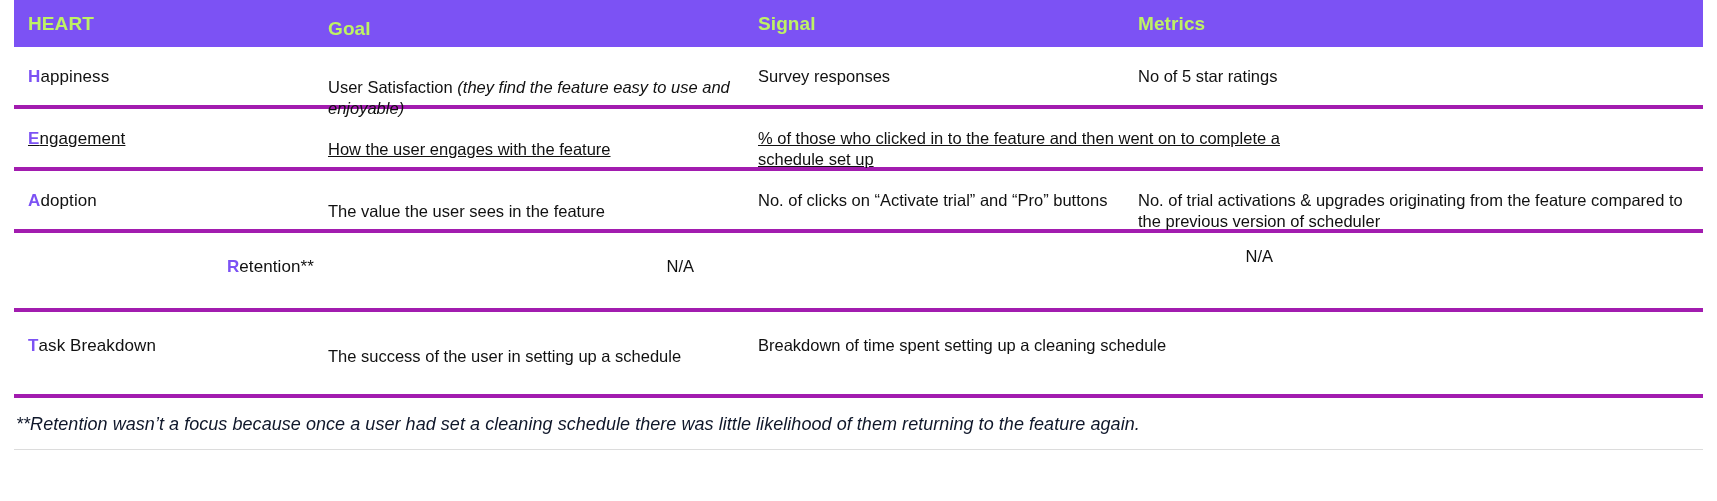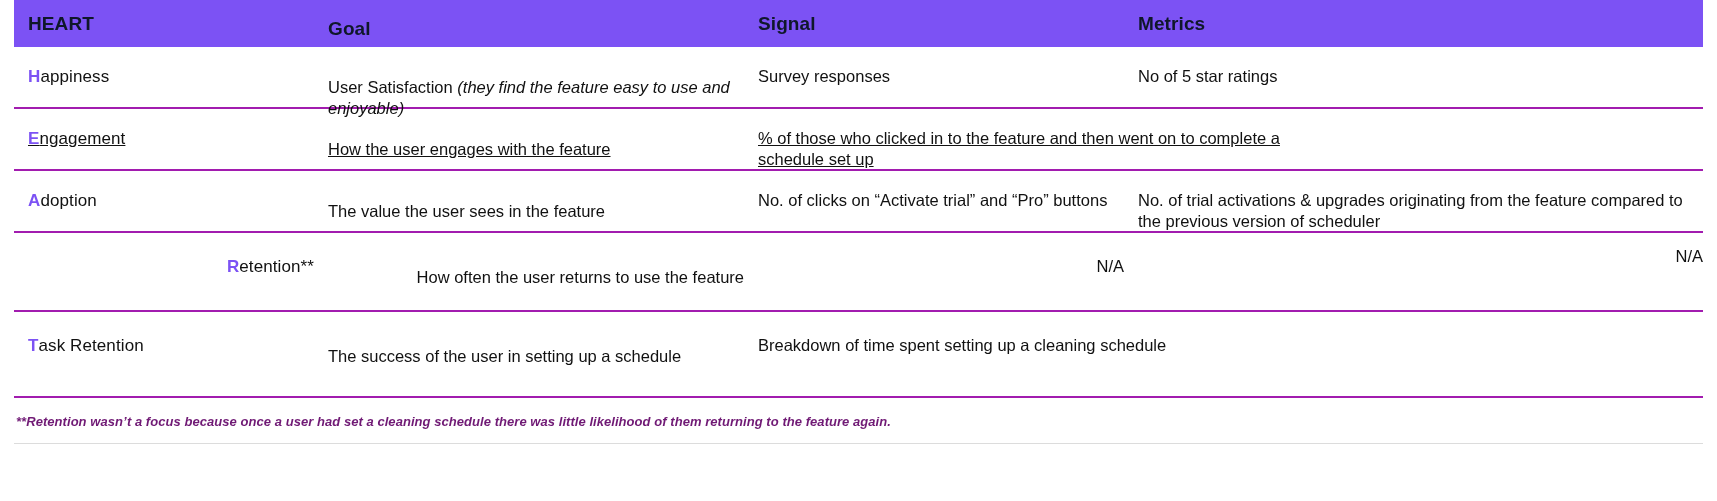--- a/index.html
+++ b/index.html
@@ -25,37 +25,37 @@
 
   
   .thead {
     display: flex;
     background: #7C52F4;
     height: 47px;
     align-items: center;
     box-sizing: border-box;
   }
   .th {
-    color: #0f172a;
+    color: #bef264;
     font-size: 19px;
     font-weight: bold;
     letter-spacing: 0.1px;
     box-sizing: border-box;
   }
 
   
   .c1 { width: 300px; padding-left: 14px; flex: 0 0 300px; }
   .c2 { width: 430px; padding-left: 14px; flex: 0 0 430px; margin-top: 11px; }
   .c3 { width: 380px; padding-left: 14px; flex: 0 0 380px; }
   .c4 { width: 579px; padding-left: 14px; flex: 0 0 579px; }
 
   
   .trow {
     display: flex;
-    border-bottom: 2px solid #a21caf;
+    border-bottom: 4px solid #a21caf;
     box-sizing: border-box;
     align-items: flex-start;
   }
   .td {
     box-sizing: border-box;
     font-size: 16.5px;
     line-height: 21px;
     color: #111111;
     font-weight: normal;
   }
@@ -81,24 +81,24 @@
     font-size: 17px;
     letter-spacing: 0.1px;
   }
   .ital {
     font-style: italic;
   }
 
   
   .footnote {
     padding: 16px 0 0 2px;
-    font-size: 13px;
+    font-size: 18px;
     font-style: italic;
-    font-weight: bold;
-    color: #701a75;
+    font-weight: normal;
+    color: #0f172a;
     letter-spacing: 0.05px;
   }
   .fn-under {
     border-bottom: 1px solid #dcdcdc;
     height: 0;
   }
 </style>
 </head>
 <body>
 
@@ -126,27 +126,26 @@
 
   <div class="trow row-a">
     <div class="td c1 cat pad-top-19"><span class="cat-letter">A</span><span class="cat-rest">doption</span></div>
     <div class="td c2 pad-top-19">The value the user sees in the feature</div>
     <div class="td c3 pad-top-19">No. of clicks on “Activate trial” and “Pro” buttons</div>
     <div class="td c4 pad-top-19">No. of  trial activations &amp; upgrades originating from the feature compared to the previous version of scheduler</div>
   </div>
 
   <div class="trow row-r">
     <div class="td c1 cat pad-top-23"><span class="cat-letter">R</span><span class="cat-rest">etention**</span></div>
-    <div class="td c2 pad-top-23">How often the user returns to use the feature</div>
     <div class="td c3 pad-top-23">N/A</div>
     <div class="td c4 pad-top-13">N/A</div>
   </div>
 
   <div class="trow row-t">
-    <div class="td c1 cat pad-top-23"><span class="cat-letter">T</span><span class="cat-rest">ask Retention</span></div>
+    <div class="td c1 cat pad-top-23"><span class="cat-letter">T</span><span class="cat-rest">ask Breakdown</span></div>
     <div class="td c2 pad-top-23">The success of the user in setting up a schedule</div>
     <div class="td c4 pad-top-23">Breakdown of time spent setting up a cleaning schedule</div>
   </div>
 
   <div class="footnote">**Retention wasn’t a focus because once a user had set a cleaning schedule there was little likelihood of them returning to the feature again.</div>
   <div class="fn-under" style="margin-top:14px;"></div>
 
 </div>
 
 </body></html>

